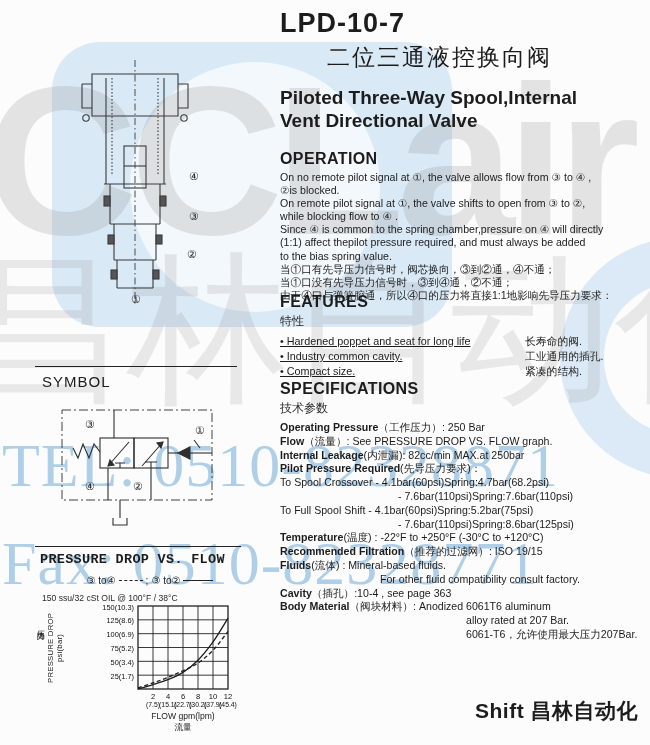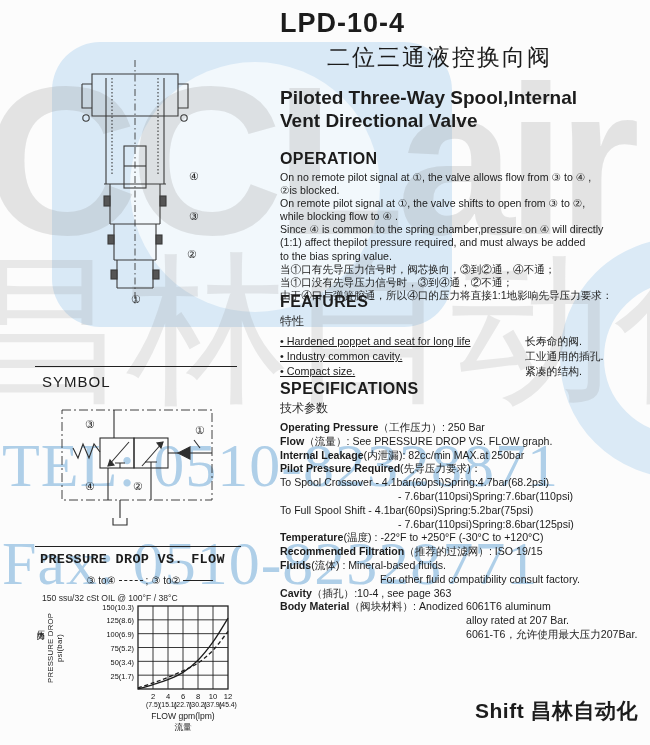--- a/index.html
+++ b/index.html
@@ -62,21 +62,21 @@
 <div class="page">
 
   <div class="wm wm-blob"></div>
   <div class="wm wm-c"></div>
   <div class="wm wm-ring"></div>
   <div class="wm wm-gray1">CCLair</div>
   <div class="wm wm-gray2">昌林自动化</div>
   <div class="wm wm-tel">TEL: 0510-82328871</div>
   <div class="wm wm-fax">Fax: 0510-82328771</div>
 
-  <div class="model abs" style="left:280px;">LPD-10-4</div>
+  <div class="model abs" style="left:280px;">LPD-10-7</div>
   <div class="title-cn abs" style="left:295px;margin-left:32px;">二位三通液控换向阀</div>
   <div class="subtitle abs" style="left:280px;">Piloted Three-Way Spool,Internal Vent Directional Valve</div>
 
   <div class="rcol">
     <div class="op">
       <div class="sec-h">OPERATION</div>
       <div id="op-lines">
           <div class="op-line">On no remote pilot signal at ①, the valve allows flow from ③ to ④ ,</div>
           <div class="op-line"> ②is blocked.</div>
           <div class="op-line">On remote pilot signal at ①, the valve shifts to open from ③  to ②,</div>

